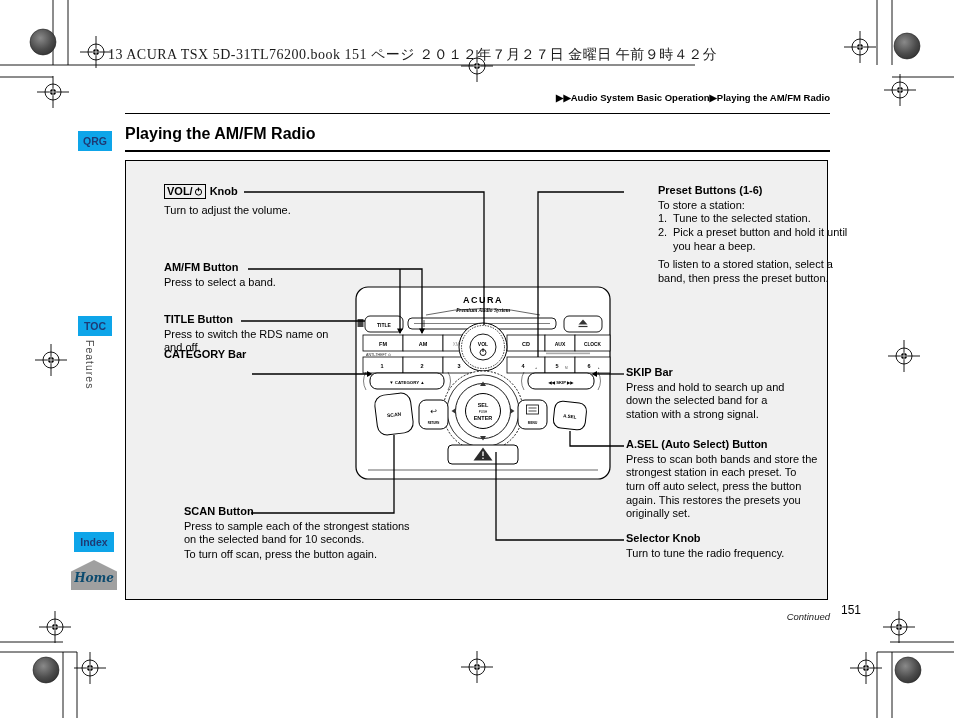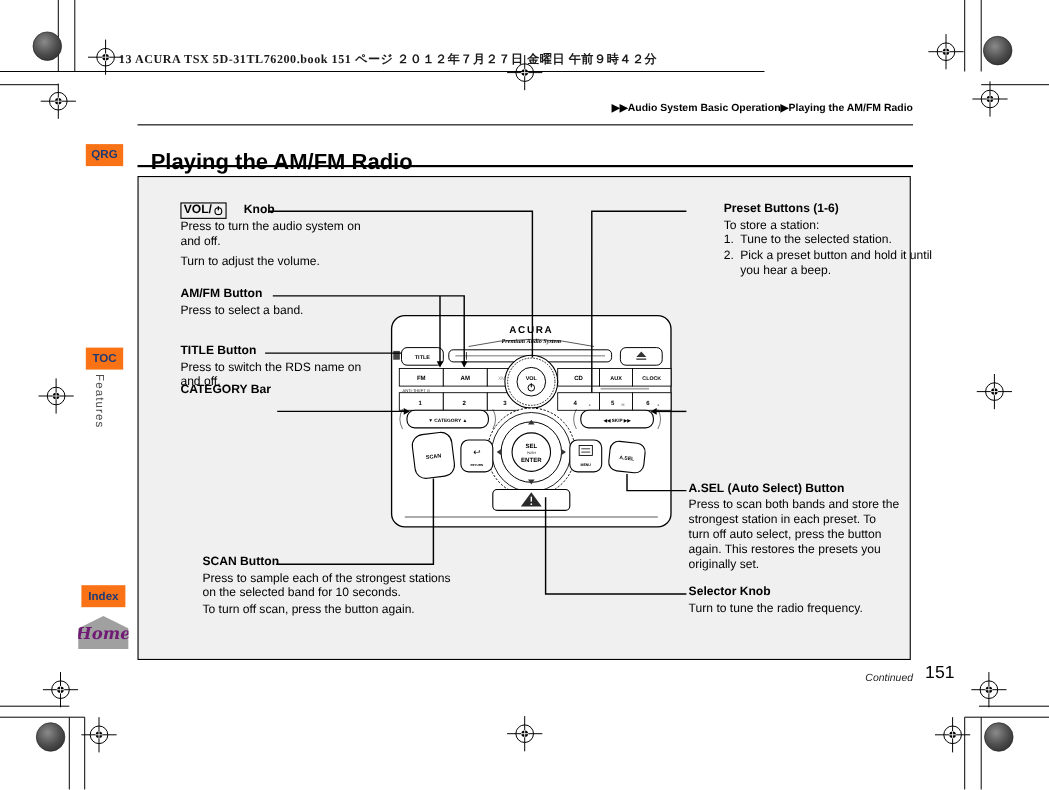--- a/index.html
+++ b/index.html
@@ -1,56 +1,56 @@
 <!DOCTYPE html>
 <html><head>
 <meta charset="utf-8">
 <style>
   html,body{margin:0;padding:0;background:#fff;}
   .page{position:relative;width:954px;height:718px;background:#fff;overflow:hidden;
         font-family:"Liberation Sans",sans-serif;color:#000;}
   svg{display:block;}
   .abs{position:absolute;}
 
-  .book-header{left:108px;top:46px;font-family:"Liberation Serif",serif;font-size:11px;
-               color:#1a1a1a;white-space:nowrap;letter-spacing:.5px;font-weight:bold;}
+  .book-header{left:108px;top:46px;font-family:"Liberation Serif",serif;font-size:14px;
+               color:#1a1a1a;white-space:nowrap;letter-spacing:.5px;}
   .breadcrumb{right:124px;top:92px;font-size:9.5px;font-weight:bold;white-space:nowrap;}
-  .title{left:125px;top:125px;font-size:20px;font-weight:bold;margin:12px;}
+  .title{left:125px;top:125px;font-size:16px;font-weight:bold;margin:0;}
   .title-rule{left:125px;top:150px;width:705px;height:2px;background:#000;}
   .crumb-rule{left:125px;top:113px;width:705px;height:1px;background:#000;}
 
-  .badge{background:#f97316;color:#1e3a74;font-weight:bold;font-size:10.5px;
+  .badge{background:#0ea5e9;color:#1e3a74;font-weight:bold;font-size:10.5px;
          display:flex;align-items:center;justify-content:center;}
   .badge-qrg{left:78px;top:131px;width:34px;height:20px;}
   .badge-toc{left:78px;top:316px;width:34px;height:20px;}
   .badge-index{left:74px;top:532px;width:40px;height:20px;}
   .features{left:84px;top:340px;writing-mode:vertical-rl;font-size:10.5px;color:#4a4a4a;letter-spacing:1px;}
   .home{left:71px;top:560px;width:46px;height:30px;background:#a0a0a0;
         clip-path:polygon(50% 0,100% 38%,100% 100%,0 100%,0 38%);
         display:flex;align-items:flex-end;justify-content:center;}
   .home span{font-family:"DejaVu Serif",serif;font-style:italic;font-weight:bold;
-             font-size:15px;color:#701a75;line-height:1;padding-bottom:6px;}
+             font-size:12px;color:#0c4a6e;line-height:1;padding-bottom:6px;}
 
   .figure{left:125px;top:160px;width:703px;height:440px;border:1px solid #000;
           background:#f0f0f0;box-sizing:border-box;}
   .fig-svg{position:absolute;left:0;top:0;}
 
   .co{position:absolute;font-size:11px;line-height:1.24;}
   .co .hd{font-weight:bold;}
   .co .bd{margin-top:1px;}
   .co .gap{margin-top:5px;}
   .volbox{display:inline-flex;align-items:center;border:1px solid #000;padding:0 2px;
-          font-weight:bold;line-height:13px;margin-right:16px;}
+          font-weight:bold;line-height:13px;margin-right:4px;}
   .volbox svg{margin-left:1px;}
   .step{display:flex;}
   .step .no{width:15px;flex:none;}
 
   .continued{left:735px;top:611px;width:95px;text-align:right;font-style:italic;
              font-size:9.5px;color:#222;}
-  .pagenum{left:841px;top:603px;font-size:16px;}
+  .pagenum{left:841px;top:603px;font-size:12px;}
 </style>
 </head>
 <body>
 
 <div class="page">
 
   <svg class="abs" width="954" height="718" viewBox="0 0 954 718" style="left:0;top:0;">
     <defs>
       <radialGradient id="grain" cx="40%" cy="35%" r="75%">
         <stop offset="0" stop-color="#8a8a8a"></stop>
@@ -259,21 +259,20 @@
     <div class="co" style="left:38px;top:23px;width:170px;">
       <div class="hd">
         <span class="volbox">
             <span>VOL/</span>
             <svg width="9" height="9" viewBox="0 0 9 9">
               <circle cx="4.5" cy="5" r="3.1" fill="none" stroke="#000" stroke-width="1"></circle>
               <line x1="4.5" y1="0.5" x2="4.5" y2="4.2" stroke="#000" stroke-width="1.2"></line>
             </svg>
           </span><span>Knob</span>
       </div>
-      <div class="bd">Press to turn the audio system on and off.</div>
       <div class="bd gap">Turn to adjust the volume.</div>
     </div>
 
     <div class="co" style="left:38px;top:152px;width:170px;">
       <div class="hd">TITLE Button</div>
       <div class="bd">Press to switch the RDS name on and off.</div>
     </div>
 
     <div class="co" style="left:38px;top:100px;width:180px;">
       <div class="hd">AM/FM Button</div>
@@ -294,22 +293,27 @@
       <div class="hd">Preset Buttons (1-6)</div>
       <div class="bd">To store a station:</div>
       <div class="step">
           <span class="no">1.</span>
           <span>Tune to the selected station.</span>
         </div>
       <div class="step">
           <span class="no">2.</span>
           <span>Pick a preset button and hold it until you hear a beep.</span>
         </div>
-    </div>
-
+      <div class="bd gap">To listen to a stored station, select a band, then press the preset button.</div>
+    </div>
+
+    <div class="co" style="left:500px;top:205px;width:172px;">
+      <div class="hd">SKIP Bar</div>
+      <div class="bd">Press and hold to search up and down the selected band for a station with a strong signal.</div>
+    </div>
 
     <div class="co" style="left:500px;top:371px;width:195px;">
       <div class="hd">Selector Knob</div>
       <div class="bd">Turn to tune the radio frequency.</div>
     </div>
 
     <div class="co" style="left:500px;top:277px;width:192px;">
       <div class="hd">A.SEL (Auto Select) Button</div>
       <div class="bd">Press to scan both bands and store the strongest station in each preset. To turn off auto select, press the button again. This restores the presets you originally set.</div>
     </div>

